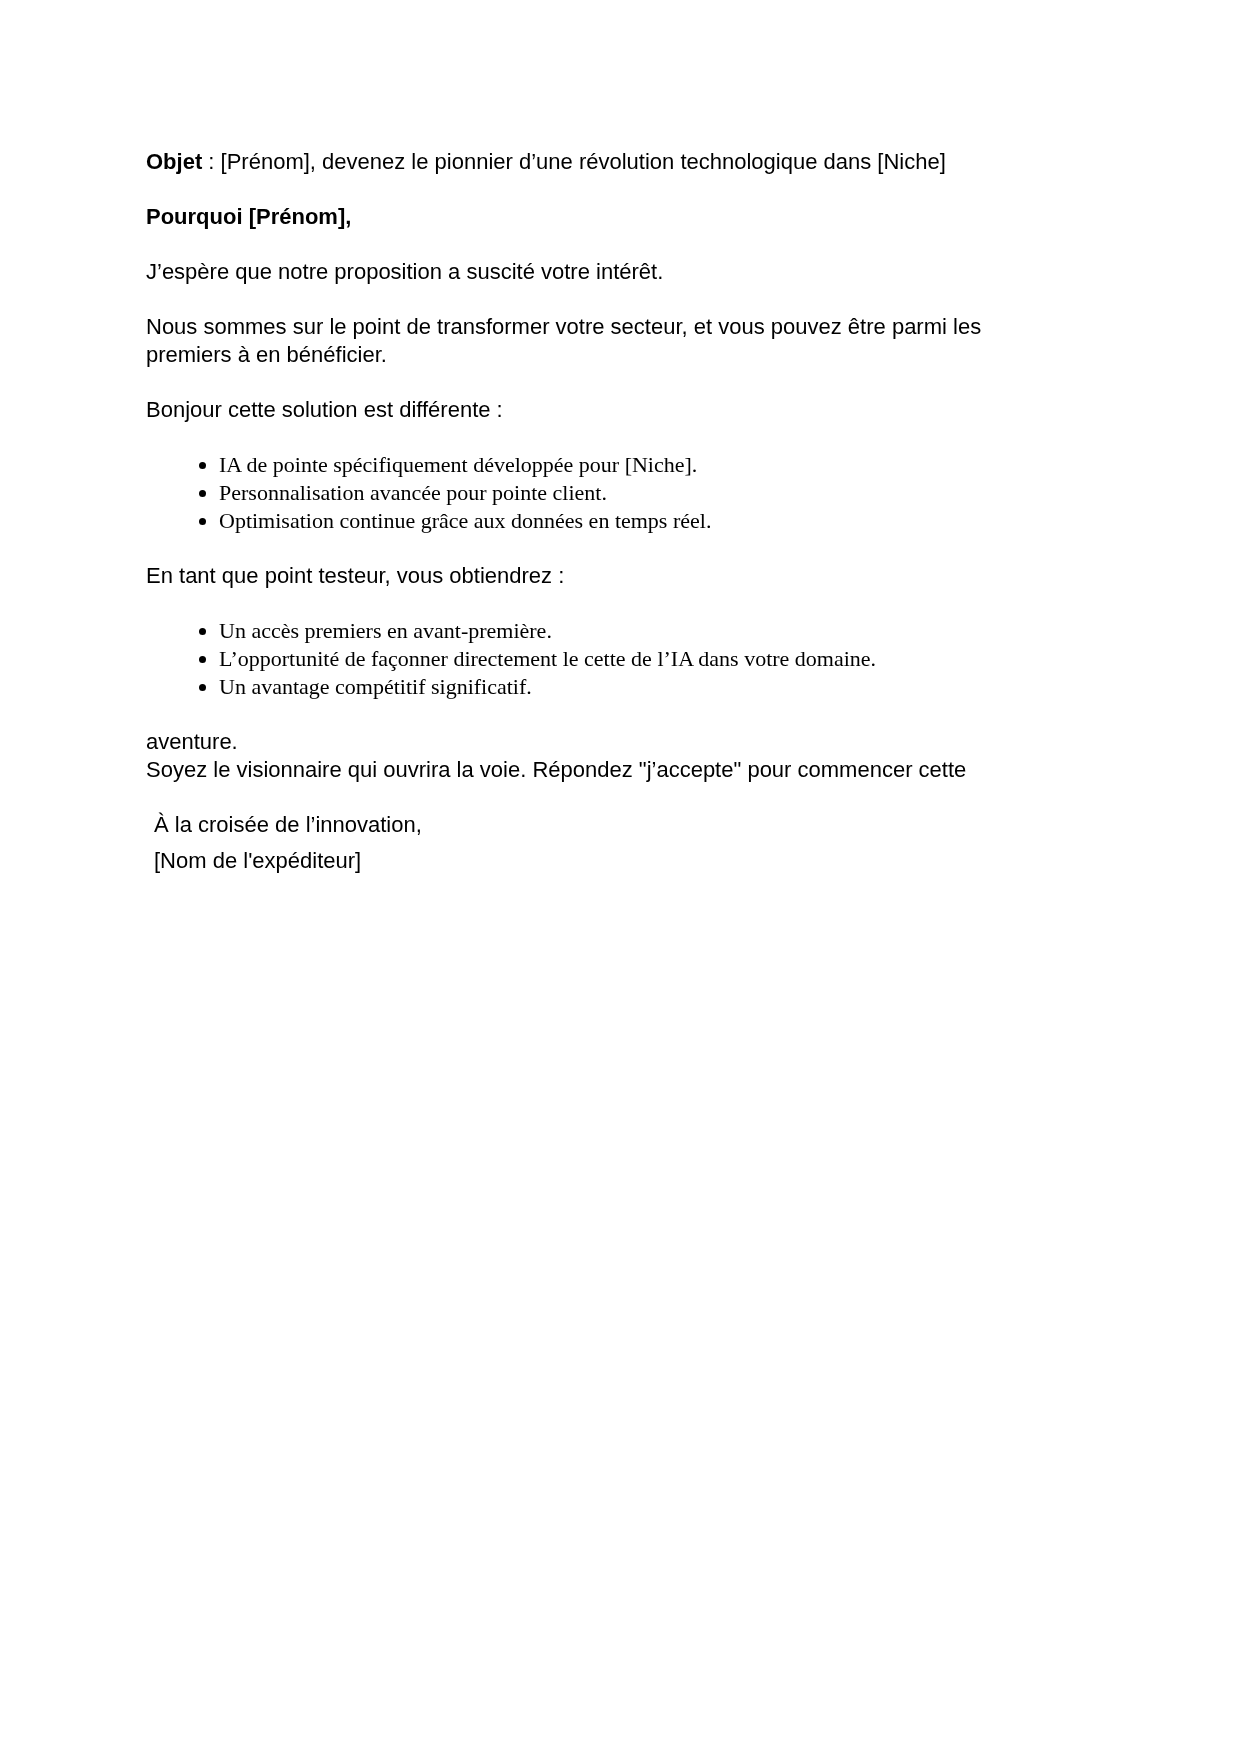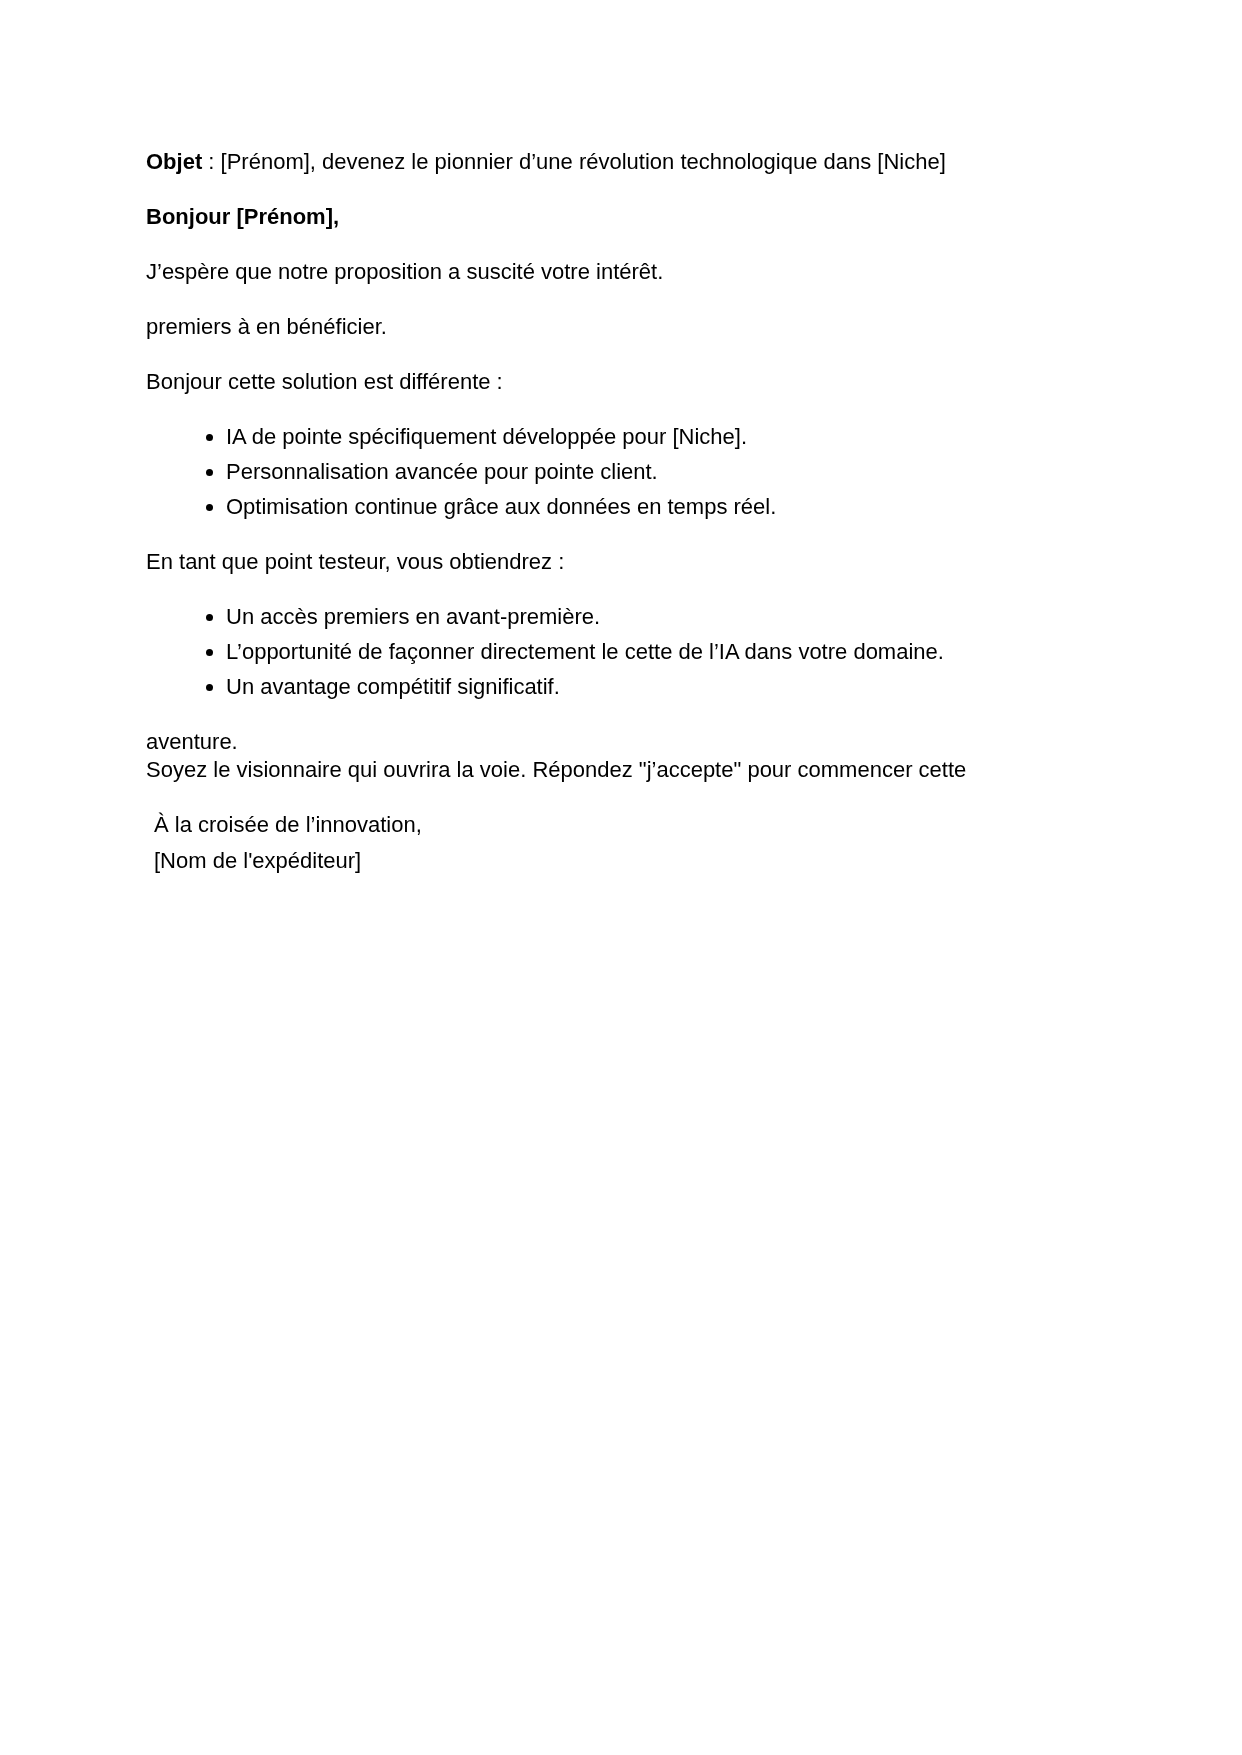--- a/index.html
+++ b/index.html
@@ -16,35 +16,36 @@
     color: #000000;
     overflow: hidden;
   }
   .para { margin: 0 0 27px 0; }
   .bold { font-weight: bold; }
   ul.bullets {
     margin: 0 0 27px 0;
     padding: 0 0 0 73px;
     list-style: disc outside;
   }
-  ul.bullets li { margin: 7px; padding: 0; }
+  ul.bullets li { margin: 0; padding: 0; font-family: Liberation Serif, serif; }
   .sig-line { margin: 8px; }
 </style>
 </head>
 <body>
 
 <div class="page">
 
   <p class="para"><span class="bold">Objet</span><span> : [Prénom], devenez le pionnier d’une révolution technologique dans [Niche]</span></p>
 
-  <p class="para bold">Bonjour [Prénom],</p>
+  <p class="para bold">Pourquoi [Prénom],</p>
 
   <p class="para">J’espère que notre proposition a suscité votre intérêt.</p>
 
   <div class="para">
+    <div>Nous sommes sur le point de transformer votre secteur, et vous pouvez être parmi les</div>
     <div>premiers à en bénéficier.</div>
   </div>
 
   <p class="para">Bonjour cette solution est différente :</p>
 
   <ul class="bullets">
     <li>IA de pointe spécifiquement développée pour [Niche].</li>
     <li>Personnalisation avancée pour pointe client.</li>
     <li>Optimisation continue grâce aux données en temps réel.</li>
   </ul>

